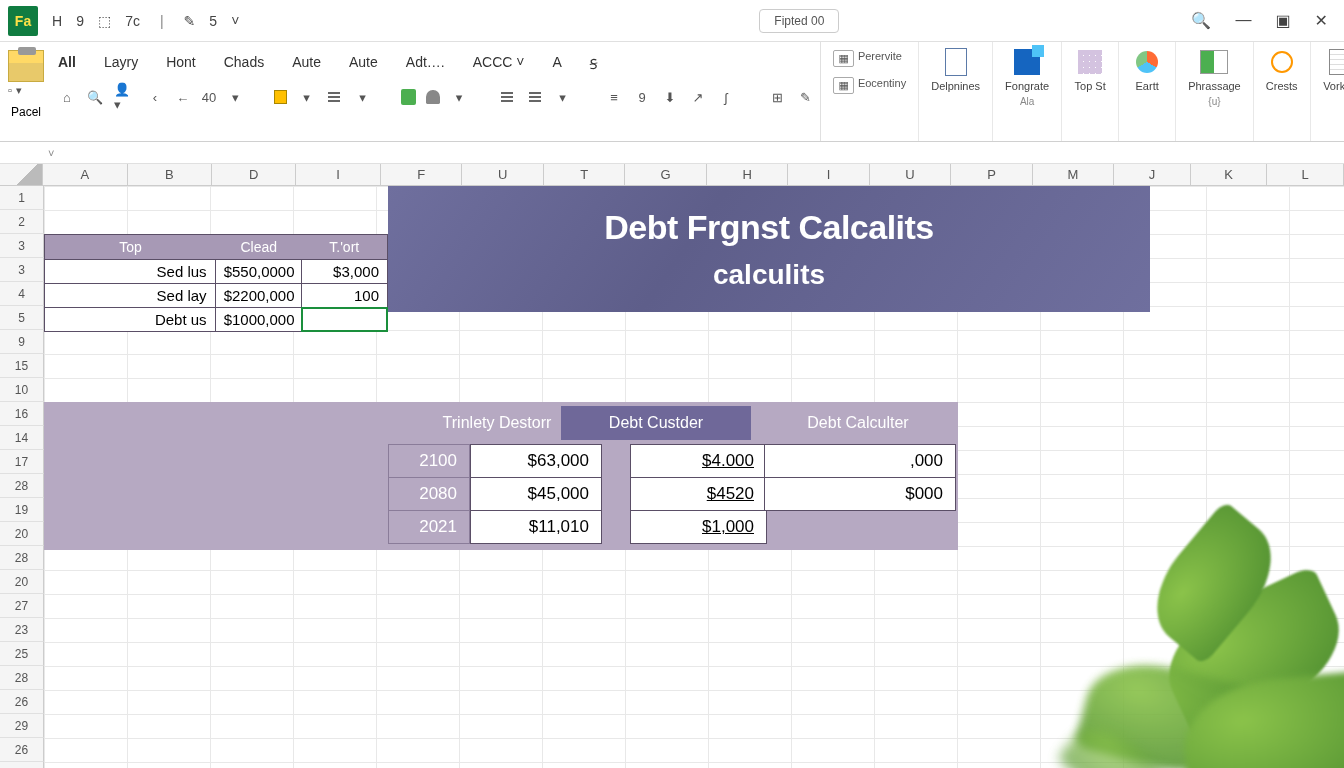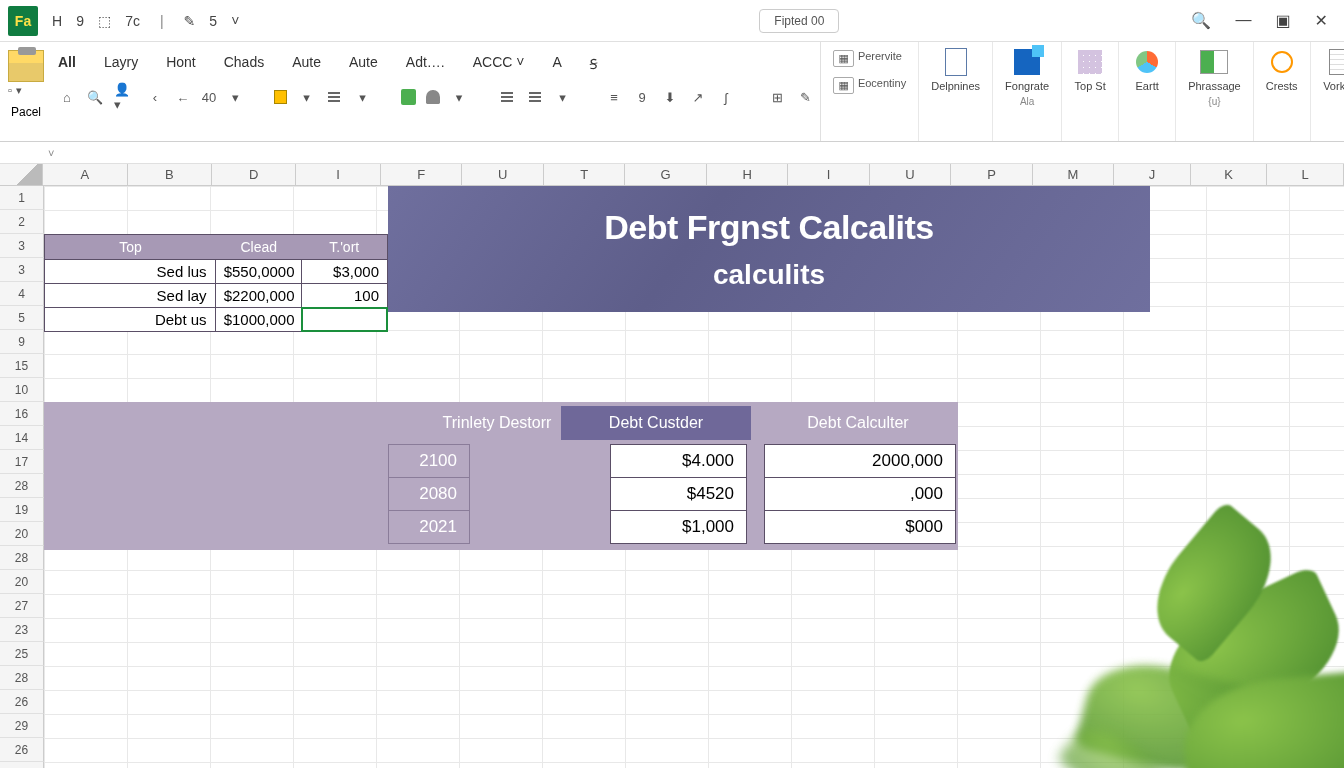--- a/index.html
+++ b/index.html
@@ -84,21 +84,21 @@
 .tbl2-hdr { position: absolute; top: 220px; font-size: 16px; color: #fff; text-align: center; padding: 8px 0; }
 .h-trin { left: 348px; width: 210px; }
 .h-cust { left: 517px; width: 190px; background: #6f6899; }
 .h-calc { left: 716px; width: 196px; }
 
 .tbl2-col { position: absolute; top: 258px; }
 .tbl2-col .tc { height: 34px; border: 1px solid #5a4e66; background: #fff; font-size: 17px; display: flex; align-items: center; justify-content: flex-end; padding-right: 12px; margin-bottom: -1px; }
 .col-yr { left: 344px; width: 82px; }
 .col-yr .tc { background: #b6a9c2; color: #fff; border-color: #8a7c99; }
 .col-val { left: 426px; width: 132px; }
-.col-cust { left: 566px; width: 137px; }
+.col-cust { left: 586px; width: 137px; text-decoration: underline; }
 .col-calc { left: 720px; width: 192px; }
 
 .plant { position: absolute; right: -40px; bottom: -60px; width: 360px; height: 340px; pointer-events: none; }
 .leaf { position: absolute; background: radial-gradient(ellipse at 30% 30%, #8bc34a, #4a8a2e); border-radius: 50% 10% 50% 10%; filter: blur(1px); }
 .l1 { width: 180px; height: 110px; right: 40px; bottom: 120px; transform: rotate(-25deg); }
 .l2 { width: 160px; height: 100px; right: 140px; bottom: 60px; transform: rotate(15deg); filter: blur(4px); opacity: 0.9; }
 .l3 { width: 200px; height: 130px; right: 0; bottom: 20px; transform: rotate(-5deg); filter: blur(3px); }
 .l4 { width: 140px; height: 90px; right: 100px; bottom: 200px; transform: rotate(-50deg); }
 .l5 { width: 100px; height: 60px; right: 220px; bottom: 30px; transform: rotate(40deg); filter: blur(6px); opacity: 0.7; }
 
@@ -340,27 +340,31 @@
     <div class="overlay tbl2-bg"></div>
     <div class="overlay tbl2-hdr h-trin">Trinlety Destorr</div>
     <div class="overlay tbl2-hdr h-cust">Debt Custder</div>
     <div class="overlay tbl2-hdr h-calc">Debt Calculter</div>
 
     <div class="overlay tbl2-col col-yr">
       <div class="tc">2100</div>
       <div class="tc">2080</div>
       <div class="tc">2021</div>
     </div>
+    <div class="overlay tbl2-col col-val">
+      <div class="tc">$63,000</div>
+      <div class="tc">$45,000</div>
+      <div class="tc">$11,010</div>
+    </div>
     <div class="overlay tbl2-col col-cust">
       <div class="tc">$4.000</div>
       <div class="tc">$4520</div>
       <div class="tc">$1,000</div>
     </div>
     <div class="overlay tbl2-col col-calc">
-      <div class="tc">2000,000</div>
       <div class="tc">,000</div>
       <div class="tc">$000</div>
     </div>
 
   </div>
 </div>
 
 <div class="plant">
   <div class="leaf l1"></div>
     <div class="leaf l2"></div>

